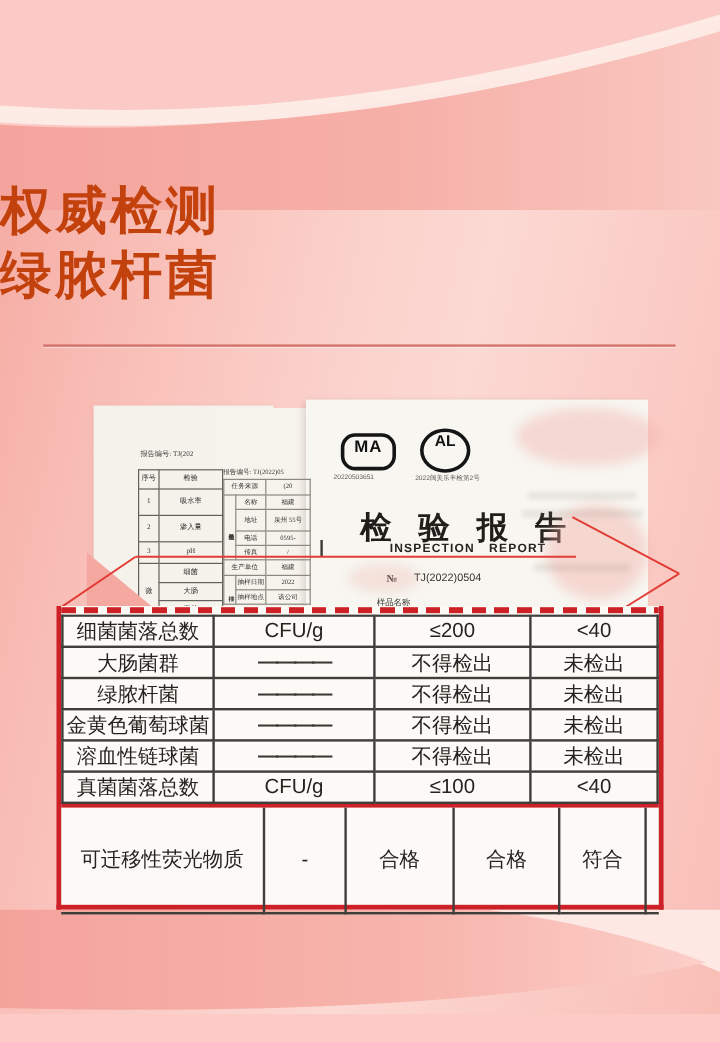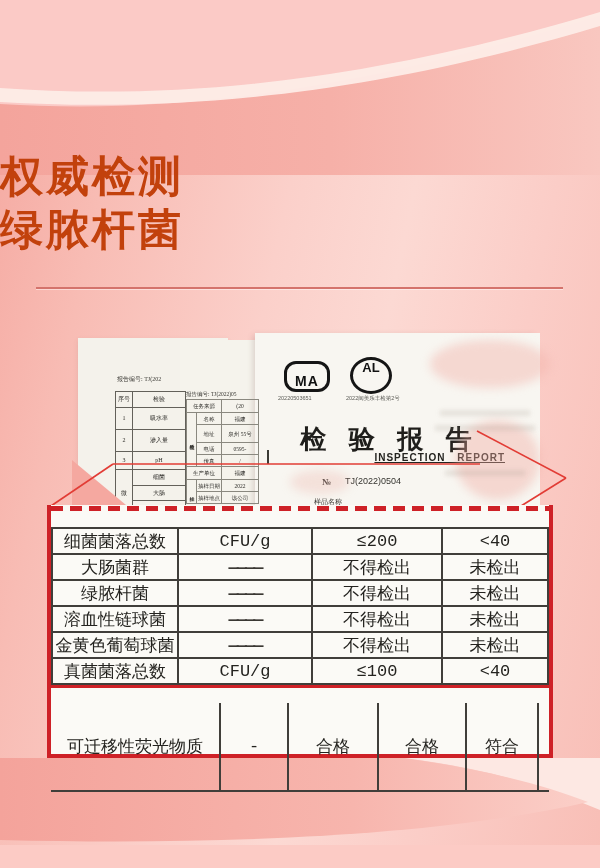--- a/index.html
+++ b/index.html
@@ -33,49 +33,49 @@
   .d1-table{left:115px;top:391px;font:6px/7px "Liberation Serif",serif;}
   .d1-table td{border:1px solid #63615a;text-align:center;padding:0;}
   
   .d2-no{left:186px;top:391px;font:5.5px/6px "Liberation Serif",serif;color:#3a3934;z-index:3;}
   .d2-table{left:186px;top:399px;font:5.5px/6px "Liberation Serif",serif;}
   .d2-table td{border:1px solid #8a887f;text-align:center;padding:0;}
   .vlabel{writing-mode:vertical-rl;text-orientation:upright;font-size:5px;line-height:1;}
 
   
   .ma-box{left:284px;top:361px;width:40px;height:25px;border:3px solid #151515;border-radius:12px;
-    display:flex;align-items:flex-end;justify-content:center;font:800 14px "Liberation Sans",sans-serif;
+    display:flex;align-items:flex-start;justify-content:center;font:800 14px "Liberation Sans",sans-serif;
     letter-spacing:1px;color:#111;z-index:3;}
   .cal-box{left:350px;top:357px;width:36px;height:31px;border:3px solid #151515;border-radius:50%;
     display:flex;align-items:flex-start;justify-content:center;font:800 13px "Liberation Sans",sans-serif;color:#111;z-index:3;}
   .cap{font-size:5.5px;color:#5a5a55;z-index:3;}
   .cn-title{left:275px;top:426px;width:230px;text-align:center;z-index:3;
     font:700 26px/28px "Liberation Serif",serif;color:#1f1e1b;letter-spacing:8px;}
-  .en-title{left:275px;top:452px;width:230px;text-align:right;z-index:3;
-    font:700 10px/12px "Liberation Sans",sans-serif;letter-spacing:1px;word-spacing:8px;color:#24231f;text-decoration:underline;}
+  .en-title{left:275px;top:452px;width:230px;text-align:center;z-index:3;
+    font:700 10px/12px "Liberation Sans",sans-serif;letter-spacing:1px;word-spacing:8px;color:#24231f;}
   .no-sym{left:322px;top:477px;font:700 9px "Liberation Serif",serif;color:#2c2b27;z-index:3;}
   .rep-no{left:345px;top:476px;font:9px/10px "Liberation Sans",sans-serif;color:#35342f;z-index:3;}
   .sample-lab{left:314px;top:498px;font:7px/8px "Liberation Serif",serif;color:#35342f;z-index:3;}
   .tick{left:267px;top:450px;width:2px;height:14px;background:#3c3b36;z-index:3;}
   .blot{position:absolute;border-radius:50%;filter:blur(5px);z-index:3;}
   .smudge{position:absolute;background:rgba(150,140,130,.18);filter:blur(2px);z-index:3;}
 
   
   .callout{left:0;top:0;z-index:5;pointer-events:none;}
 
   
   .frame{left:47px;top:505px;width:506px;height:253px;box-sizing:border-box;z-index:6;
     background:#fbfaf6;border-left:4px solid #ce2127;border-right:4px solid #ce2127;
     border-bottom:4px solid #ce2127;display:flex;flex-direction:column;}
   .dash-top{height:7px;position:relative;background:#fbf9f4;flex:0 0 auto;}
   .dash-top::after{content:"";position:absolute;left:0;right:0;top:1px;height:5px;
     background:repeating-linear-gradient(90deg,#ce2127 0 12px,transparent 12px 19px);}
   .red-sep{height:3px;background:#ce2127;flex:0 0 auto;}
   table.rpt{border-collapse:collapse;width:100%;table-layout:fixed;
-    font-family:Liberation Mono, monospace;color:#24231f;flex:0 0 auto;margin-top:15px;}
+    font-family:Liberation Sans, sans-serif;color:#24231f;flex:0 0 auto;}
   .tbl1 td{border:2px solid #403e3a;text-align:center;height:24px;font-size:17px;padding:0;}
   .tbl1 td.dash{letter-spacing:-2px;font-weight:700;color:#3a3833;}
   .tbl2{height:89px;}
   .tbl2 td{border-right:2px solid #403e3a;text-align:center;font-size:17px;padding:0;}
   .tbl2 tr:first-child td{border-bottom:2px solid #403e3a;height:54px;}
   .tbl2 tr:last-child td{height:33px;}
   .tbl2 td:last-child{border-right:none;}
   .two-line{white-space:pre-line;font-size:16px;line-height:1.2;}
 </style>
 </head>
@@ -244,27 +244,27 @@
       <td>不得检出</td>
       <td>未检出</td>
     </tr>
     <tr>
       <td>绿脓杆菌</td>
       <td class="dash">————</td>
       <td>不得检出</td>
       <td>未检出</td>
     </tr>
     <tr>
+      <td>金黄色葡萄球菌</td>
+      <td class="dash">————</td>
+      <td>不得检出</td>
+      <td>未检出</td>
+    </tr>
+    <tr>
       <td>溶血性链球菌</td>
-      <td class="dash">————</td>
-      <td>不得检出</td>
-      <td>未检出</td>
-    </tr>
-    <tr>
-      <td>金黄色葡萄球菌</td>
       <td class="dash">————</td>
       <td>不得检出</td>
       <td>未检出</td>
     </tr>
     <tr>
       <td>真菌菌落总数</td>
       <td>CFU/g</td>
       <td>≤100</td>
       <td>&lt;40</td>
     </tr>

